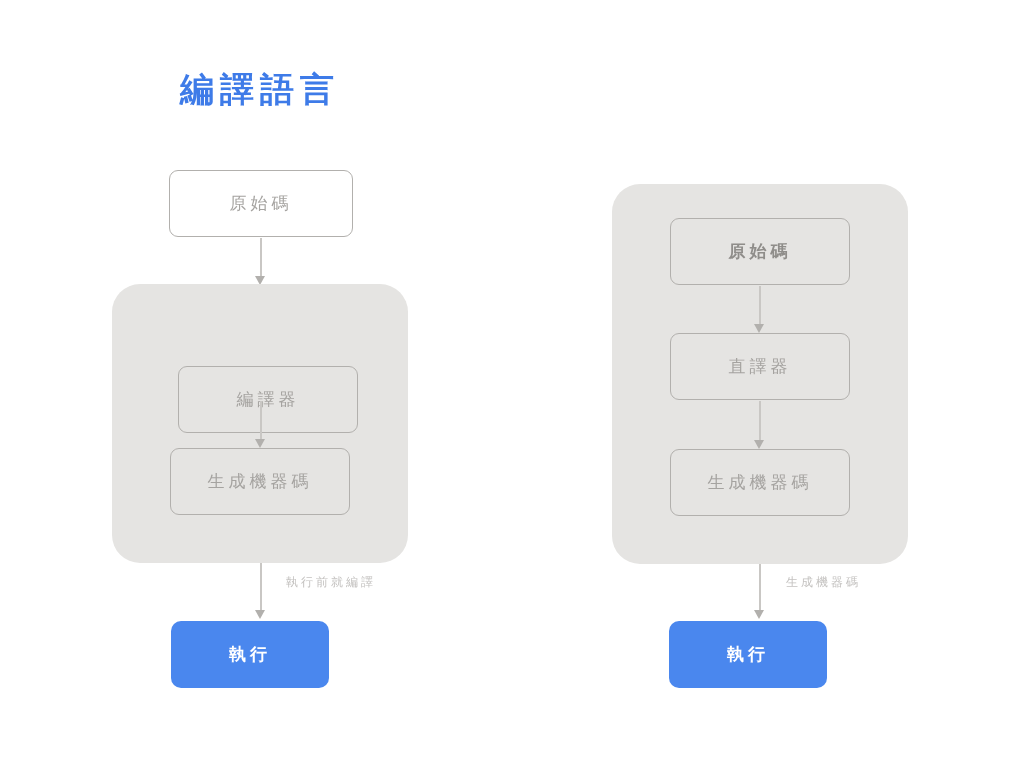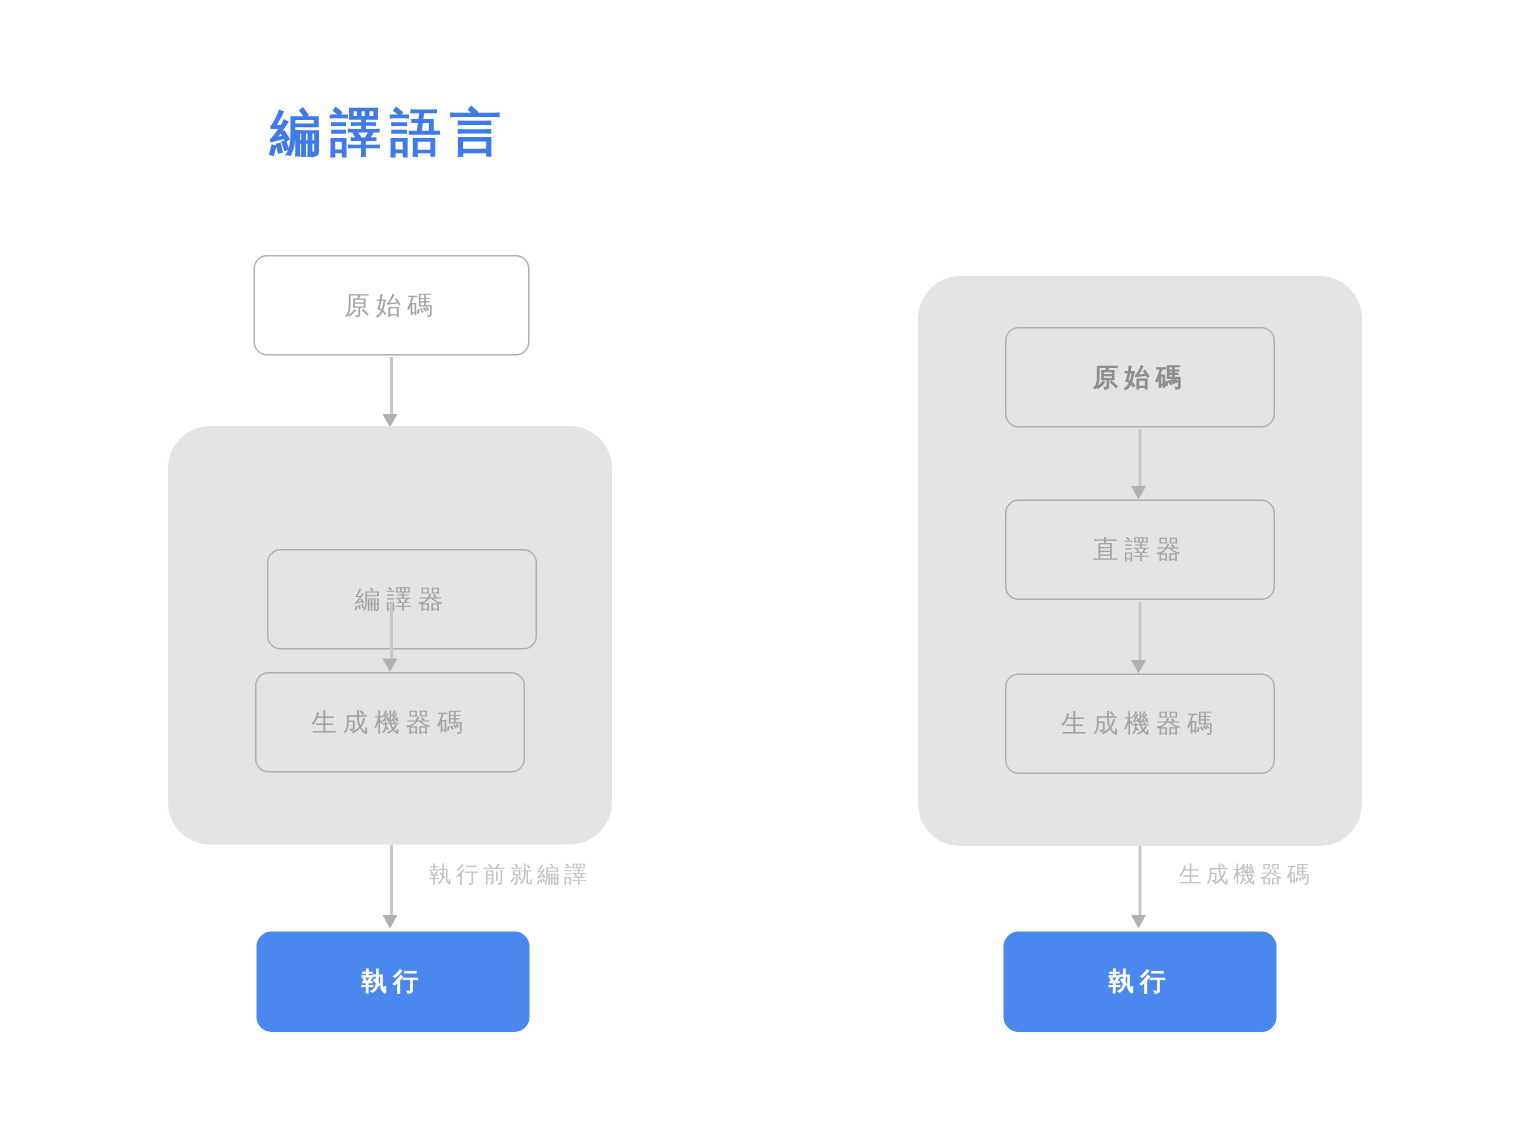--- a/index.html
+++ b/index.html
@@ -87,29 +87,29 @@
     position: absolute;
     width: 0;
     height: 0;
     border-left: 5.5px solid transparent;
     border-right: 5.5px solid transparent;
     border-top: 9px solid var(--border-gray);
   }
 
   .note-label {
     position: absolute;
-    font-size: 15px;
+    font-size: 12px;
     letter-spacing: 3px;
     color: var(--note-gray);
     white-space: nowrap;
   }
 
   .run-button {
     position: absolute;
-    width: 182px;
+    width: 158px;
     height: 67px;
     top: 621px;
     background: var(--button-blue);
     border: none;
     border-radius: 10px;
     display: flex;
     align-items: center;
     justify-content: center;
     font-size: 17px;
     font-weight: bold;

